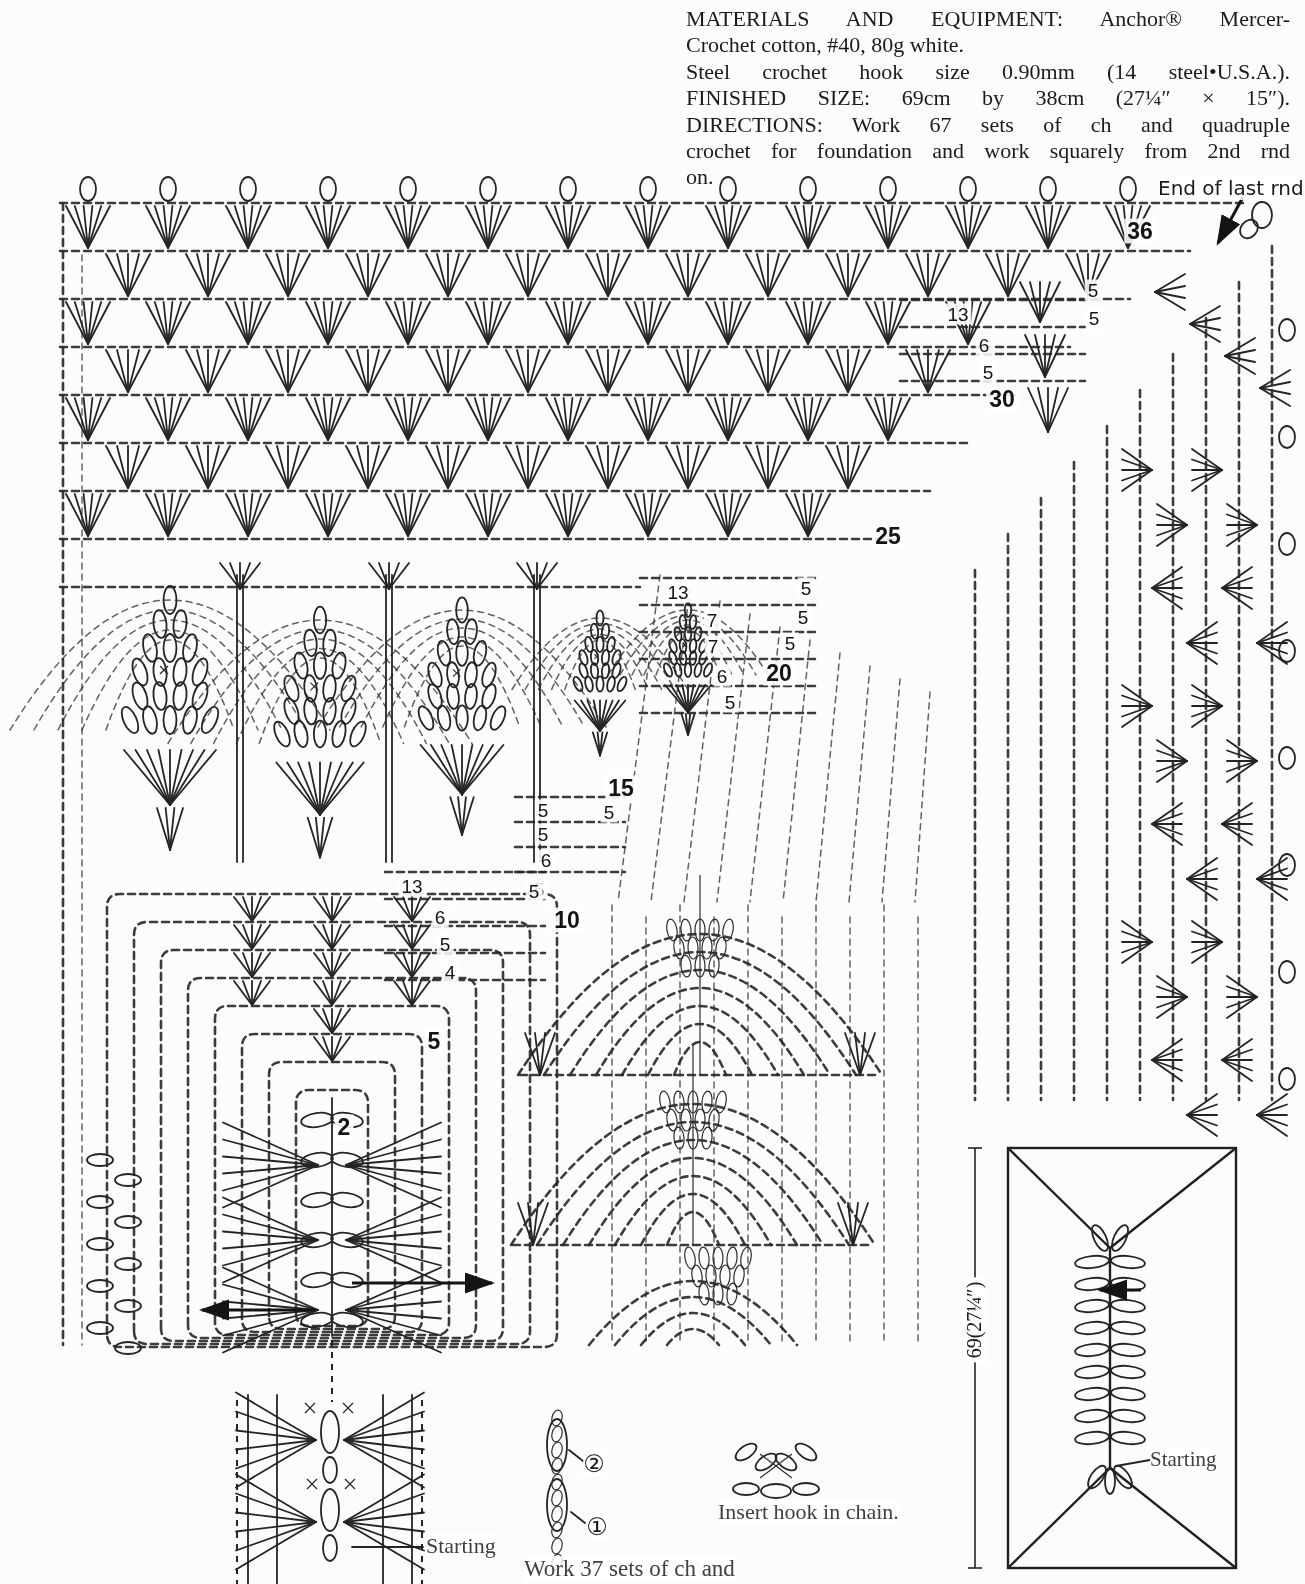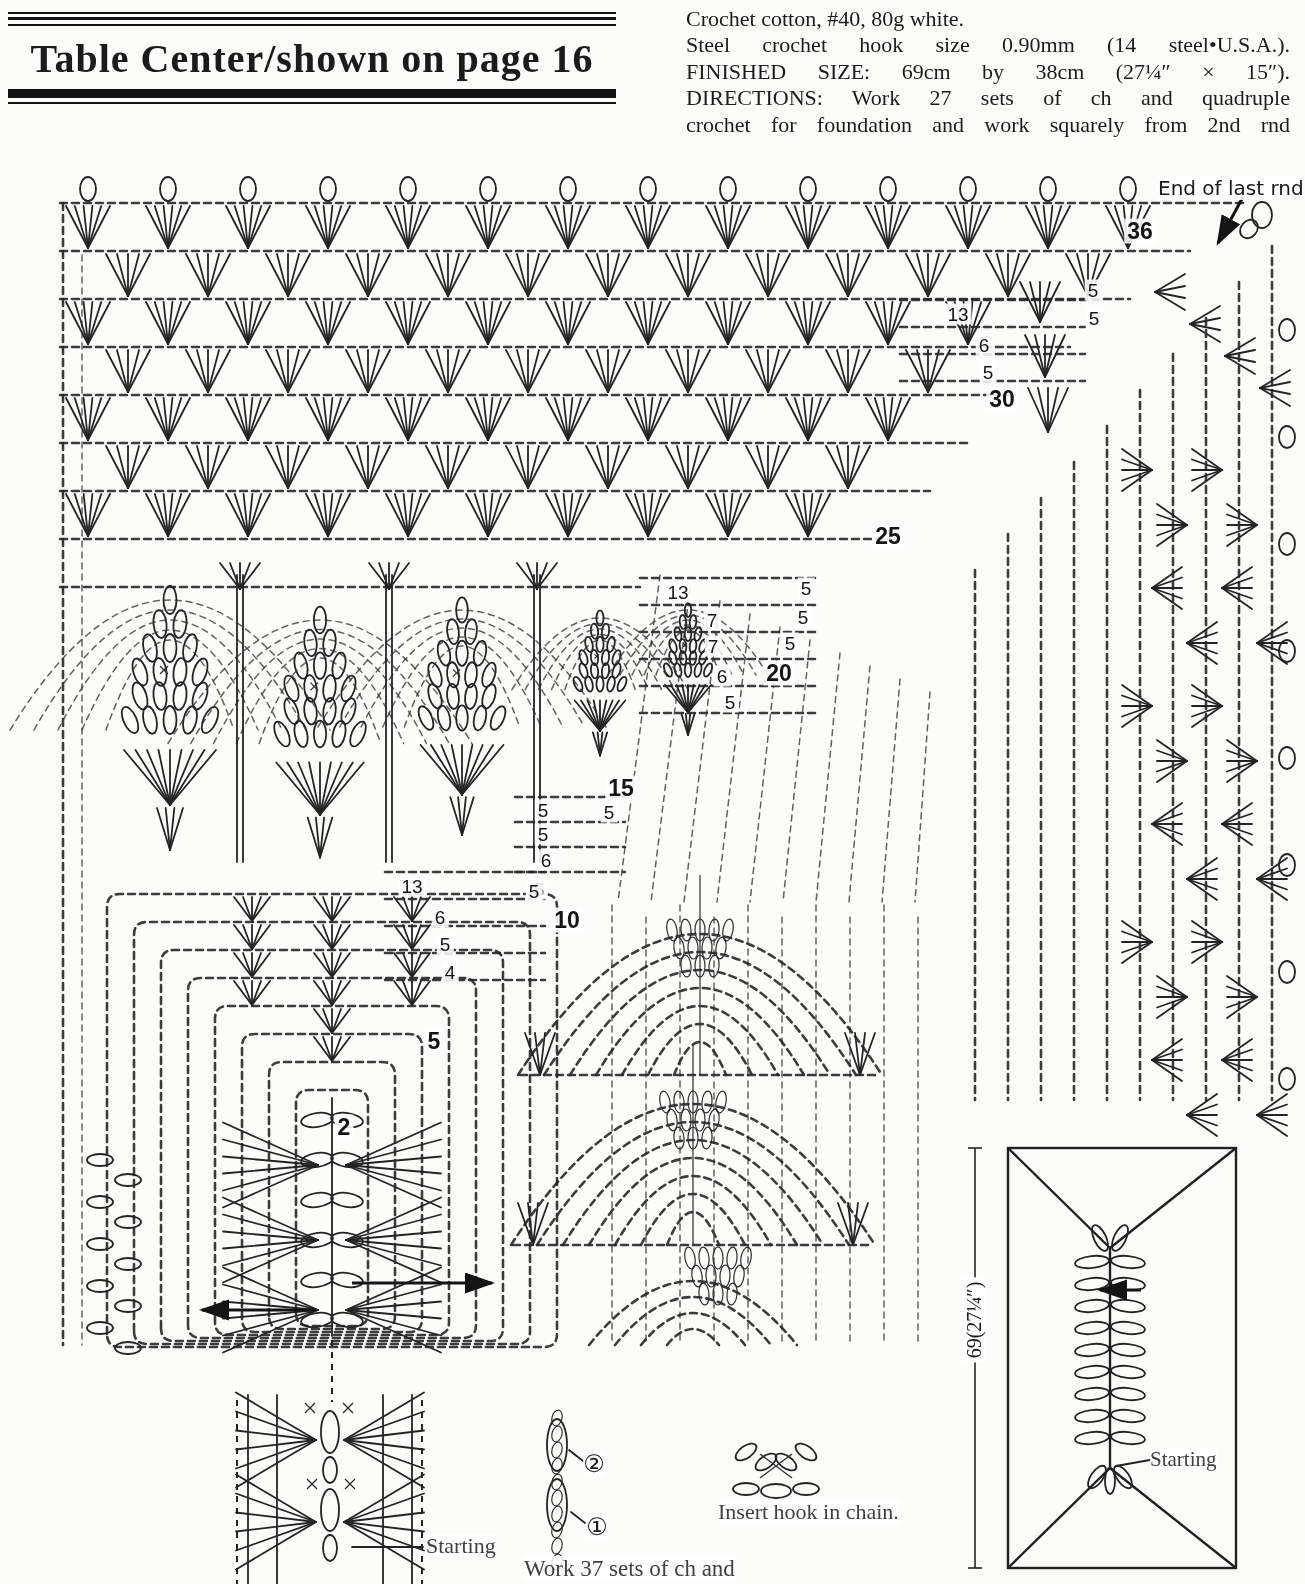--- a/index.html
+++ b/index.html
@@ -1290,35 +1290,29 @@
         <ellipse cx="1110" cy="1481" rx="5" ry="13" class="ink"></ellipse>
         <line x1="1141" y1="1290" x2="1100" y2="1290" class="arrow" marker-end="url(#ah)"></line>
         <line x1="1150" y1="1460" x2="1116" y2="1466" class="ink"></line>
         <line x1="975" y1="1148" x2="975" y2="1568" class="dim"></line>
         <line x1="968" y1="1148" x2="982" y2="1148" class="dim"></line>
         <line x1="968" y1="1568" x2="982" y2="1568" class="dim"></line>
       </g>
       <style>.ink{stroke:#242424;stroke-width:1.8;fill:none;stroke-linecap:round}.inkthin{stroke:#2c2c2c;stroke-width:1.2;fill:none}.ink2{stroke:#202020;stroke-width:2.4;fill:none}.ch{stroke:#272727;stroke-width:2.6;fill:none;stroke-dasharray:7 5;stroke-linecap:round;opacity:.9}.chthin{stroke:#2e2e2e;stroke-width:1.5;fill:none;stroke-dasharray:6 5;stroke-linecap:round;opacity:.75}.dash{stroke:#242424;stroke-width:2;fill:none;stroke-dasharray:6 6}.arrow{stroke:#141414;stroke-width:3;fill:none}.dim{stroke:#242424;stroke-width:1.6;fill:none}ellipse{fill:none}</style>
     </svg>
 
-  <div class="title-block">
-    <div class="rule r1"></div>
-    <div class="rule r2"></div>
-    <div class="rule r3"></div>
-    <div class="title-text">Table Center/shown on page 16</div>
-    <div class="rule r4"></div>
-    <div class="rule r5"></div>
-  </div>
 
   <div class="materials">
+    <div class="mline jl">MATERIALS AND EQUIPMENT: Anchor® Mercer-</div>
     <div class="mline">Crochet cotton, #40, 80g white.</div>
     <div class="mline jl">Steel crochet hook size 0.90mm (14 steel•U.S.A.).</div>
     <div class="mline jl">FINISHED SIZE: 69cm by 38cm (27¼″ × 15″).</div>
-    <div class="mline jl">DIRECTIONS: Work 27 sets of ch and quadruple</div>
+    <div class="mline jl">DIRECTIONS: Work 67 sets of ch and quadruple</div>
     <div class="mline jl">crochet for foundation and work squarely from 2nd rnd</div>
+    <div class="mline">on.</div>
   </div>
 
   <div class="annot" style="left:1158px; top:176px;">End of last rnd</div>
 
   <div class="labels" id="labels-layer">
       <span class="lbl big" style="left: 1140px; top: 231px;">36</span>
       <span class="lbl" style="left: 1093px; top: 290px;">5</span>
       <span class="lbl" style="left: 958px; top: 314px;">13</span>
       <span class="lbl" style="left: 1094px; top: 318px;">5</span>
       <span class="lbl" style="left: 984px; top: 345px;">6</span>

